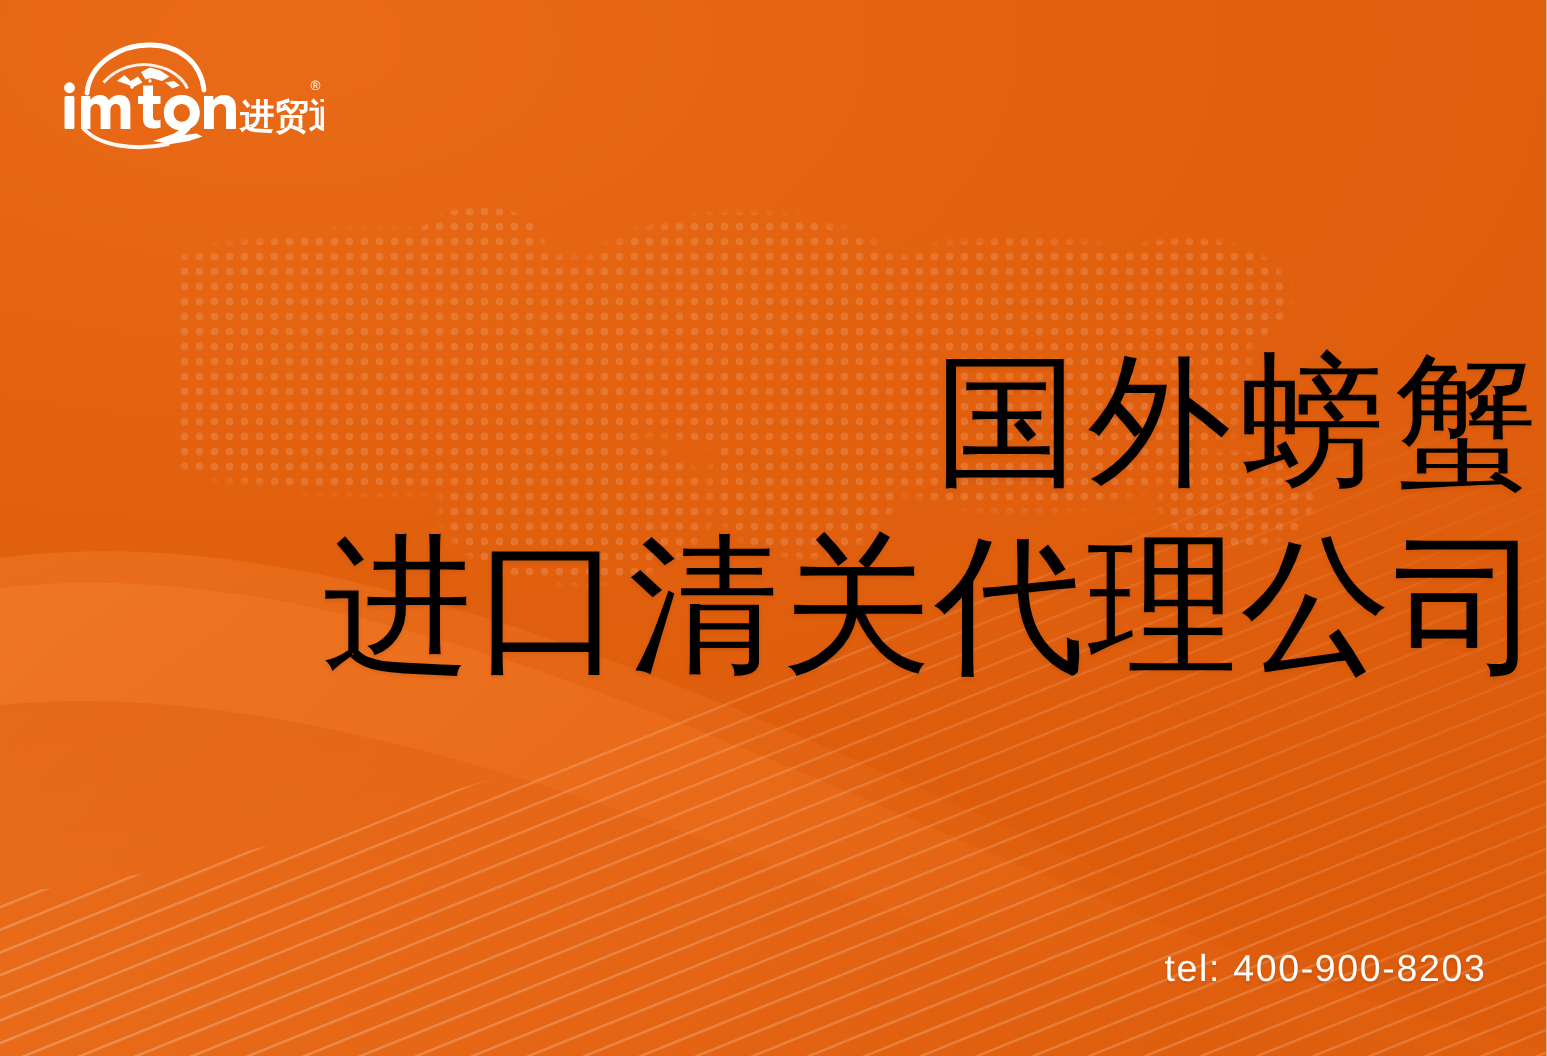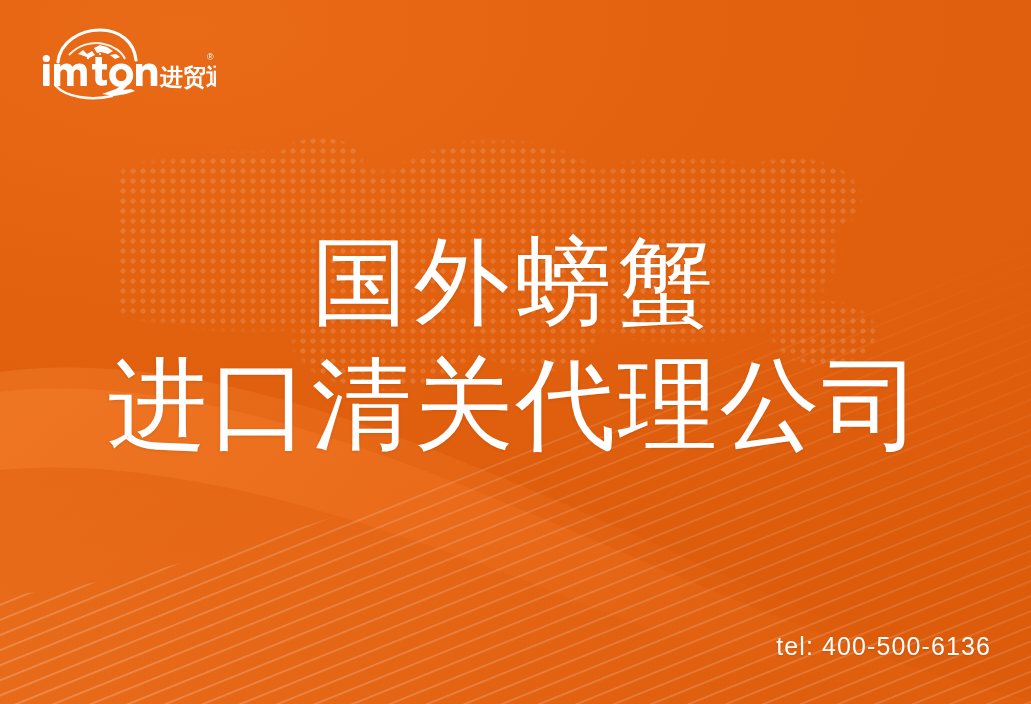--- a/index.html
+++ b/index.html
@@ -79,22 +79,22 @@
     height: 72px;
   }
 
   
 
   .headline {
     position: absolute;
     left: 0;
     top: 228px;
     width: 1031px;
-    text-align: center;
-    color: #ffffff;
+    text-align: right;
+    color: #000000;
     font-family: "Liberation Sans", "DejaVu Sans", sans-serif;
     font-weight: 400;
     letter-spacing: 2px;
     line-height: 1.12;
     text-shadow: 0 1px 3px rgba(120,45,0,0.18);
   }
   .headline .line-1 {
     display: block;
     font-size: 96px;
     letter-spacing: 6px;
@@ -215,15 +215,15 @@
 
     <text x="124" y="57" font-family="'DejaVu Sans','Liberation Sans',sans-serif" font-size="23" font-weight="bold" fill="#ffffff">进贸通</text>
     <text x="171" y="32" font-family="'Liberation Sans',sans-serif" font-size="9" fill="#ffffff">®</text>
   </svg>
 
   <div class="headline">
     <span class="line-1">国外螃蟹</span>
     <span class="line-2">进口清关代理公司</span>
   </div>
 
-  <div class="phone">tel: 400-500-6136</div>
+  <div class="phone">tel: 400-900-8203</div>
 
 </div>
 
 </body></html>

